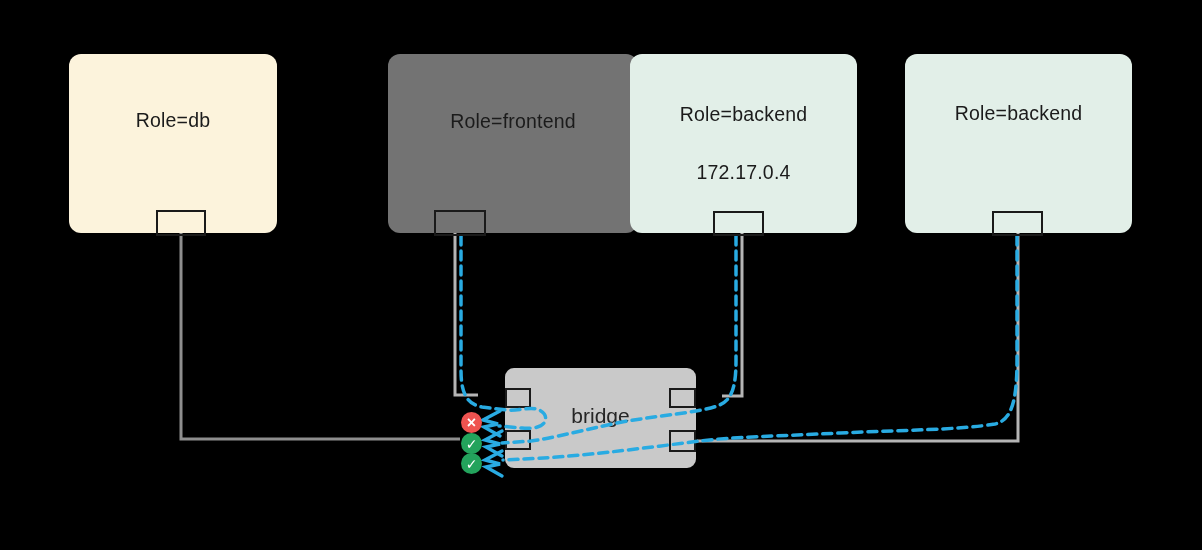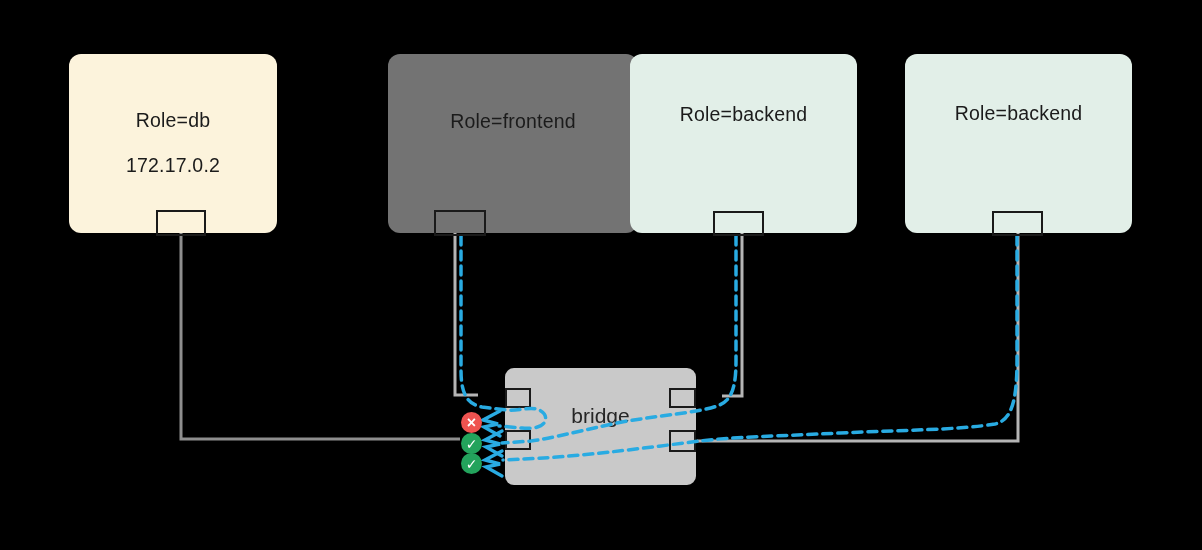--- a/index.html
+++ b/index.html
@@ -44,21 +44,21 @@
     border: 2px solid #1a1a1a;
     background: transparent;
     box-sizing: border-box;
     z-index: 3;
   }
   .bridge {
     position: absolute;
     left: 505px;
     top: 368px;
     width: 191px;
-    height: 117px;
+    height: 100px;
     border-radius: 9px;
     z-index: 1;
   }
   .bridge-label {
     position: absolute;
     left: 0;
     right: 0;
     top: 36px;
     text-align: center;
     color: #262626;
@@ -103,29 +103,29 @@
     <path d="M736 236 V360 C736 390 731 401 717 406 C697 413 661 415 622 422 C583 430 549 439 531 441 L502 443" fill="none" stroke-width="3.5" stroke-dasharray="9 6" stroke-linecap="round" stroke="#29ABE2"></path>
     <path d="M1017 236 V360 C1017 400 1012 420 995 424 C960 430 900 430 840 433 C780 436 730 437 700 441 C660 446 615 452 580 455 C550 458 525 459 503 460" fill="none" stroke-width="3.5" stroke-dasharray="9 6" stroke-linecap="round" stroke="#29ABE2"></path>
 
     <path d="M500 411 L483 420 L498 424 L484 427 L500 436" fill="none" stroke-width="3.4" stroke-linejoin="miter" stroke-linecap="round" stroke="#29ABE2"></path>
     <path d="M502 431 L485 440 L500 444 L486 447 L502 456" fill="none" stroke-width="3.4" stroke-linejoin="miter" stroke-linecap="round" stroke="#29ABE2"></path>
     <path d="M502 451 L485 460 L500 464 L486 467 L502 476" fill="none" stroke-width="3.4" stroke-linejoin="miter" stroke-linecap="round" stroke="#29ABE2"></path>
   </svg>
 
   <div class="node" style="left: 69px; top: 54px; width: 208px; height: 179px; background: rgb(252, 243, 220);">
     <div class="role" style="top:55px">Role=db</div>
-    <div class="ip" style="top:100px">172.17.0.2</div>
   </div>
 
   <div class="node" style="left: 341px; top: 54px; width: 250px; height: 179px; background: #737373; margin-left: 47px;">
     <div class="role" style="top:56px">Role=frontend</div>
   </div>
 
   <div class="node" style="left: 630px; top: 54px; width: 227px; height: 179px; background: rgb(226, 239, 232);">
     <div class="role" style="top:49px">Role=backend</div>
+    <div class="ip" style="top:107px">172.17.0.4</div>
   </div>
 
   <div class="node" style="left: 905px; top: 54px; width: 227px; height: 179px; background: rgb(226, 239, 232);">
     <div class="role" style="top:48px">Role=backend</div>
   </div>
 
   <div class="port" style="left:156px; top:210px; width:50px; height:26px;"></div>
   <div class="port" style="left:434px; top:210px; width:52px; height:26px;"></div>
   <div class="port" style="left:713px; top:211px; width:51px; height:25px;"></div>
   <div class="port" style="left:992px; top:211px; width:51px; height:25px;"></div>

